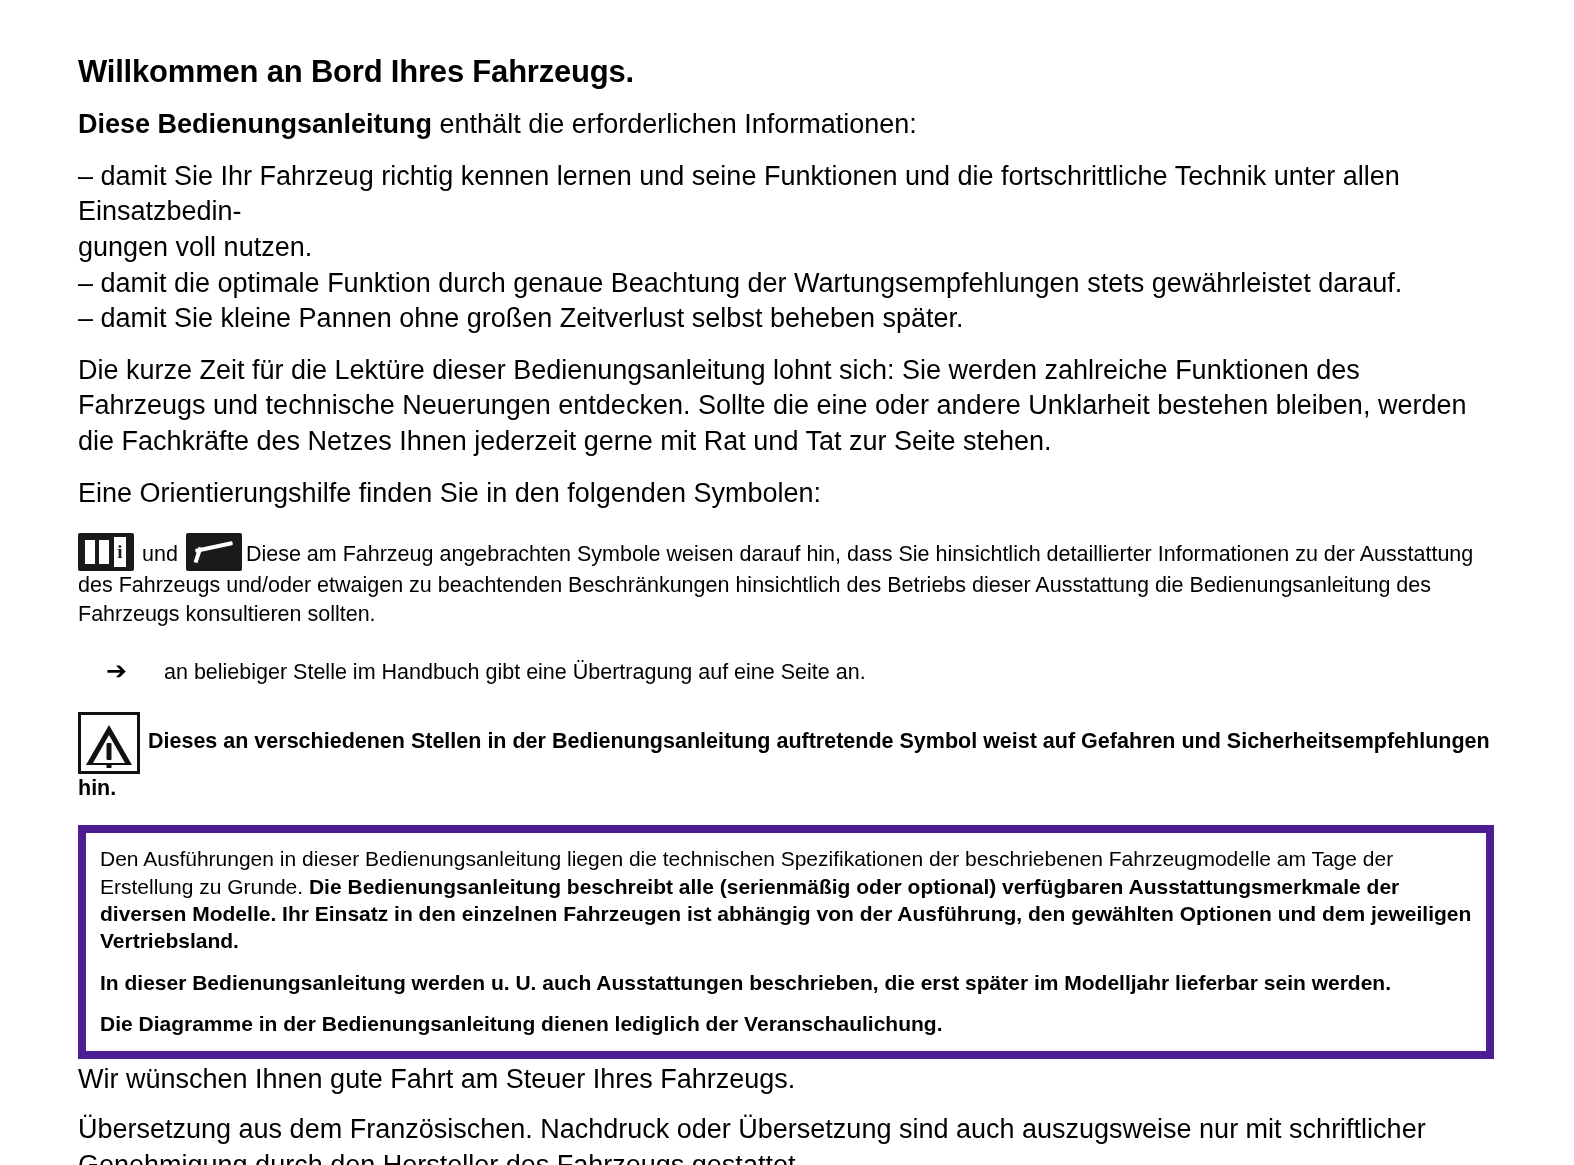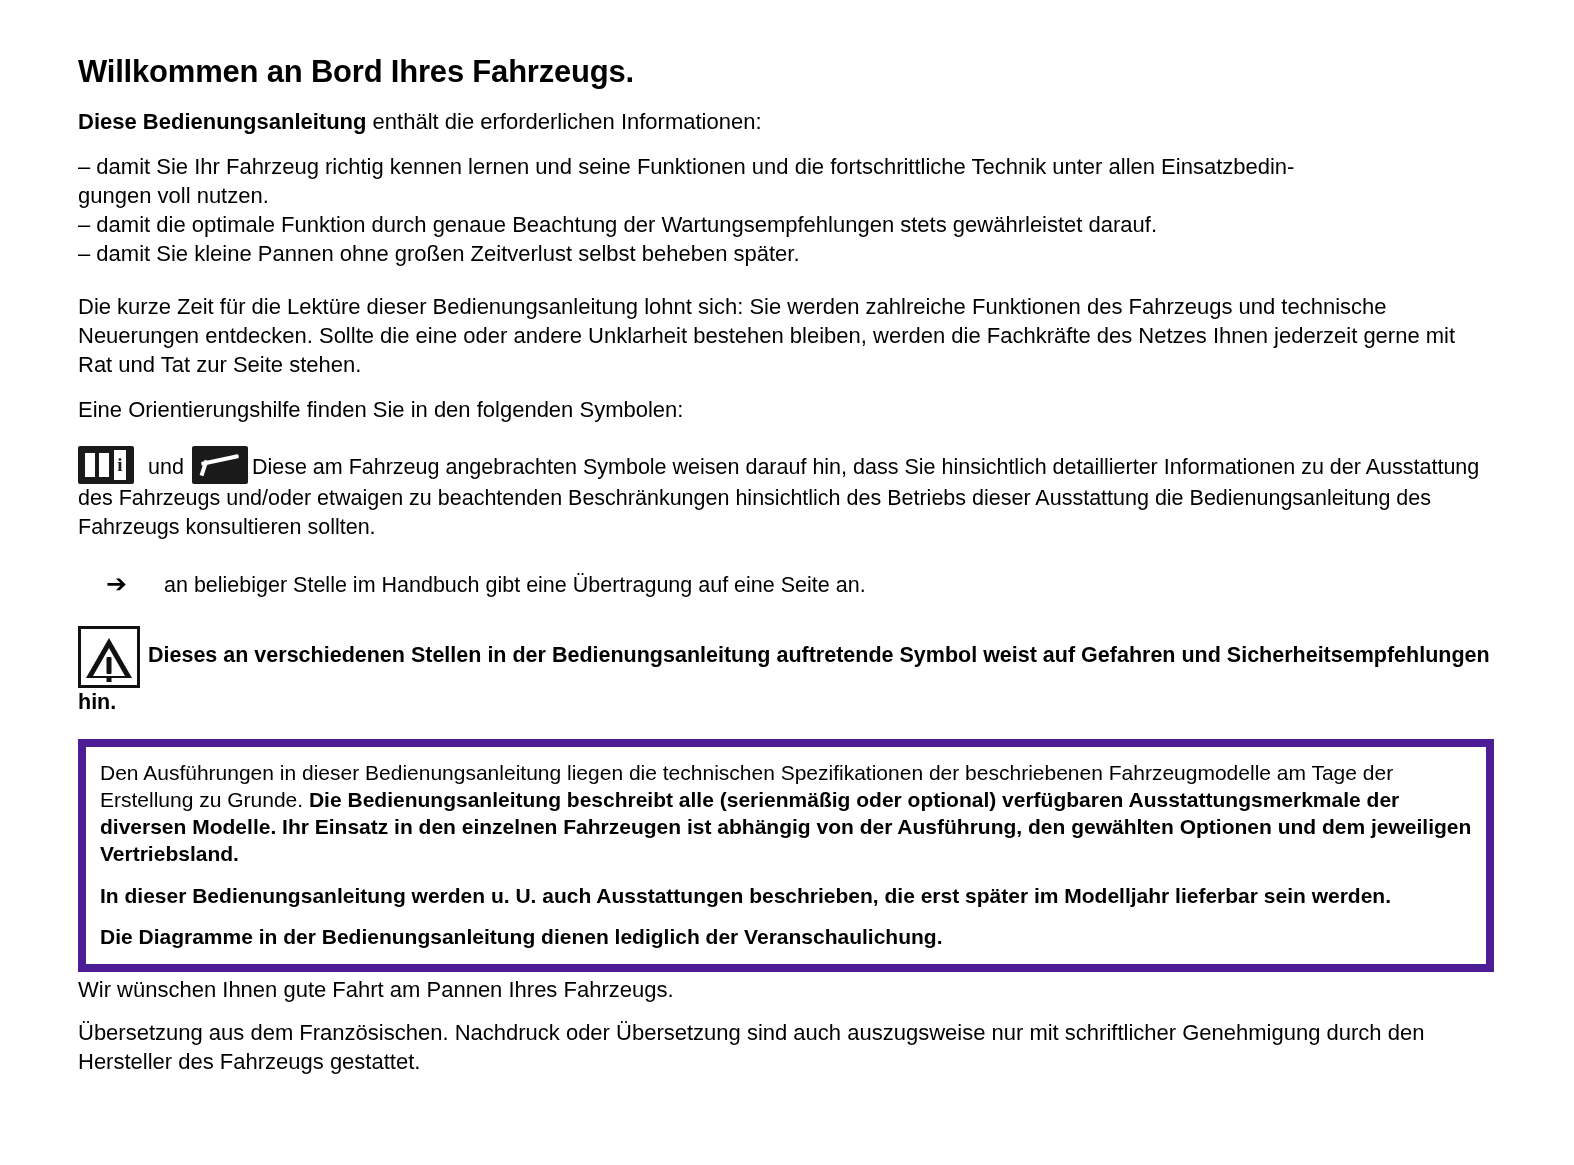--- a/index.html
+++ b/index.html
@@ -23,31 +23,31 @@
   }
   h1.title {
     font-size: 31px;
     font-weight: bold;
     letter-spacing: -0.2px;
     margin: 0 0 18px 0;
     line-height: 1.1;
   }
   p {
     margin: 0;
-    font-size: 22px;
+    font-size: 27px;
     line-height: 1.32;
   }
   .para {
     margin-bottom: 16px;
   }
   .bold {
     font-weight: bold;
   }
   .dashlist {
-    margin-bottom: 24px;
+    margin-bottom: 16px;
   }
   .dashlist p {
     margin: 0;
   }
 
   
   .symbol-block {
     margin-top: 22px;
     margin-bottom: 14px;
     font-size: 21.5px;
@@ -97,21 +97,21 @@
   }
   .icon-wiper::after {
     content: "";
     position: absolute;
     left: 10px; top: 14px;
     width: 4px; height: 16px;
     background: #ffffff;
     transform: rotate(18deg);
   }
   .und {
-    margin: 0 8px 0 10px;
+    margin: 0 8px 0 4px;
   }
 
   
   .arrow-row {
     display: flex;
     align-items: flex-start;
     margin-top: 30px;
     margin-bottom: 24px;
     padding-left: 28px;
   }
@@ -244,17 +244,17 @@
     </span><span>Dieses an verschiedenen Stellen in der Bedienungsanleitung auftretende Symbol weist auf Gefahren und Sicherheitsempfehlungen hin.</span>
   </div>
 
   <div class="note-box">
     <p class="np"><span>Den Ausführungen in dieser Bedienungsanleitung liegen die technischen Spezifikationen der beschriebenen Fahrzeugmodelle am Tage der Erstellung zu Grunde. </span><span class="bold">Die Bedienungsanleitung beschreibt alle (serienmäßig oder optional) verfügbaren Ausstattungsmerkmale der diversen Modelle. Ihr Einsatz in den einzelnen Fahrzeugen ist abhängig von der Ausführung, den gewählten Optionen und dem jeweiligen Vertriebsland.</span></p>
     <p class="np bold">In dieser Bedienungsanleitung werden u. U. auch Ausstattungen beschrieben, die erst später im Modelljahr lieferbar sein werden.</p>
     <p class="np bold">Die Diagramme in der Bedienungsanleitung dienen lediglich der Veranschaulichung.</p>
   </div>
 
   <div class="closing">
-    <p>Wir wünschen Ihnen gute Fahrt am Pannen Ihres Fahrzeugs.</p>
+    <p>Wir wünschen Ihnen gute Fahrt am Steuer Ihres Fahrzeugs.</p>
     <p>Übersetzung aus dem Französischen. Nachdruck oder Übersetzung sind auch auszugsweise nur mit schriftlicher Genehmigung durch den Hersteller des Fahrzeugs gestattet.</p>
   </div>
 
 </div>
 
 </body></html>

